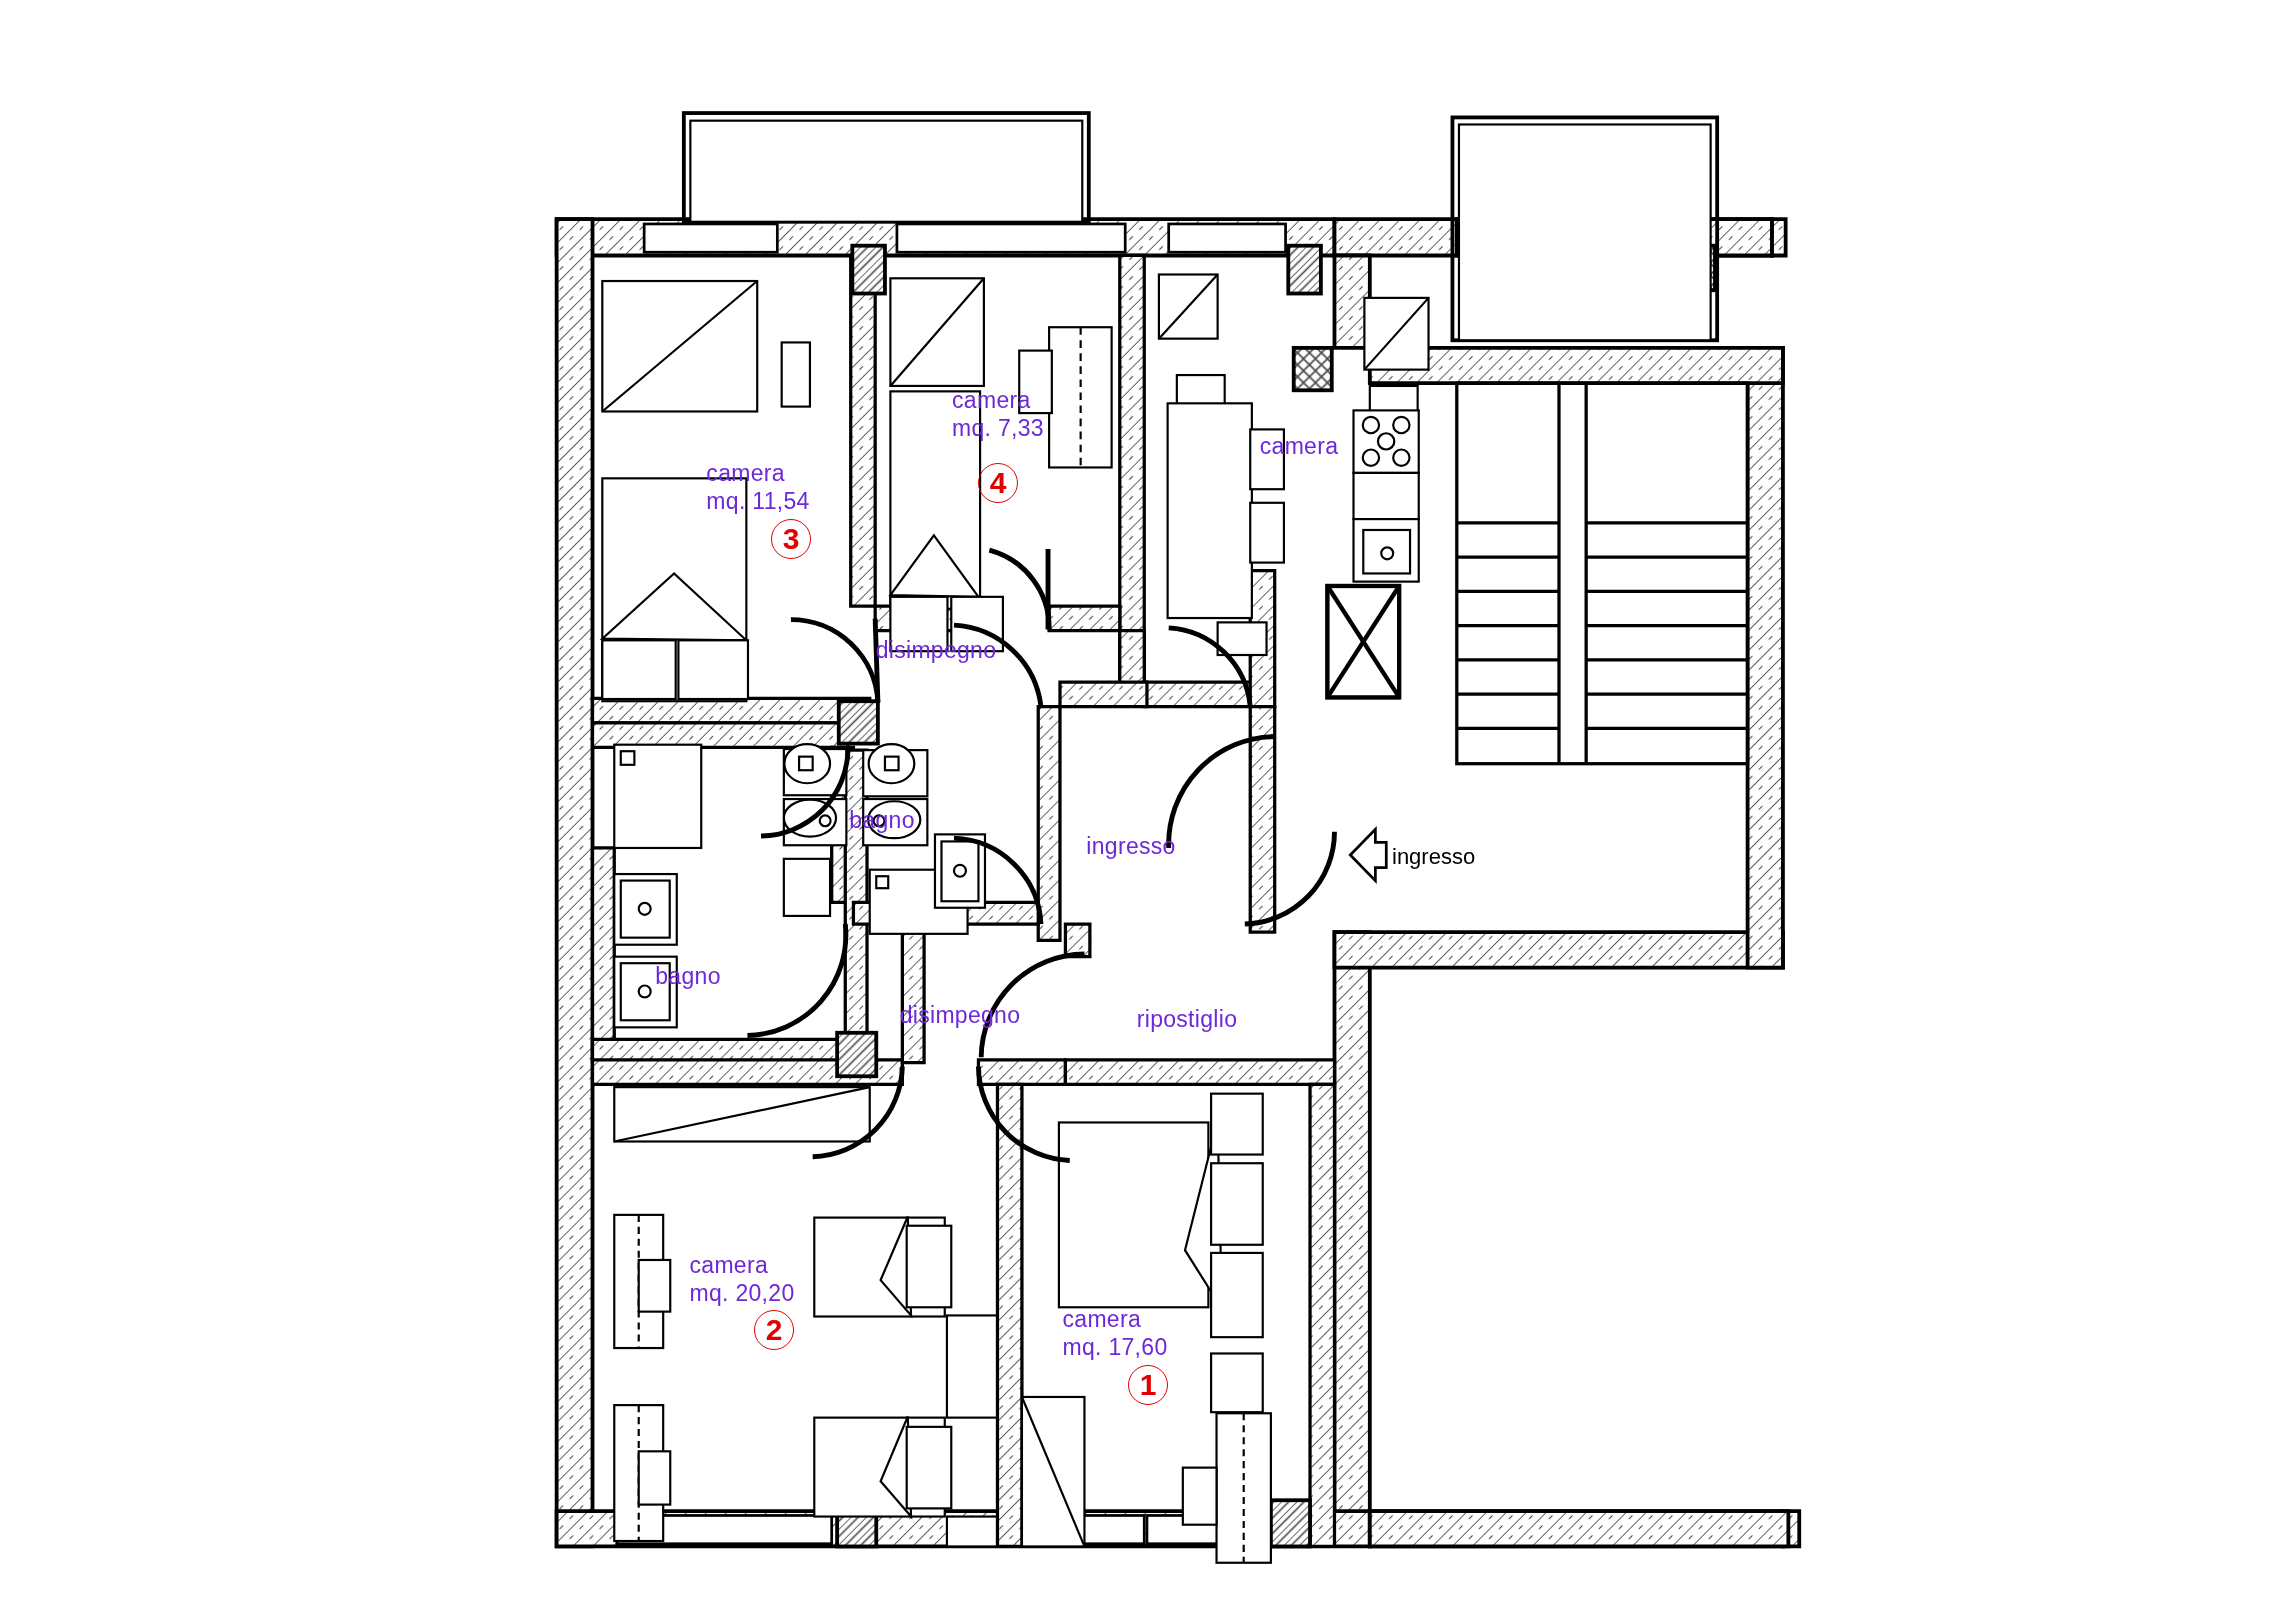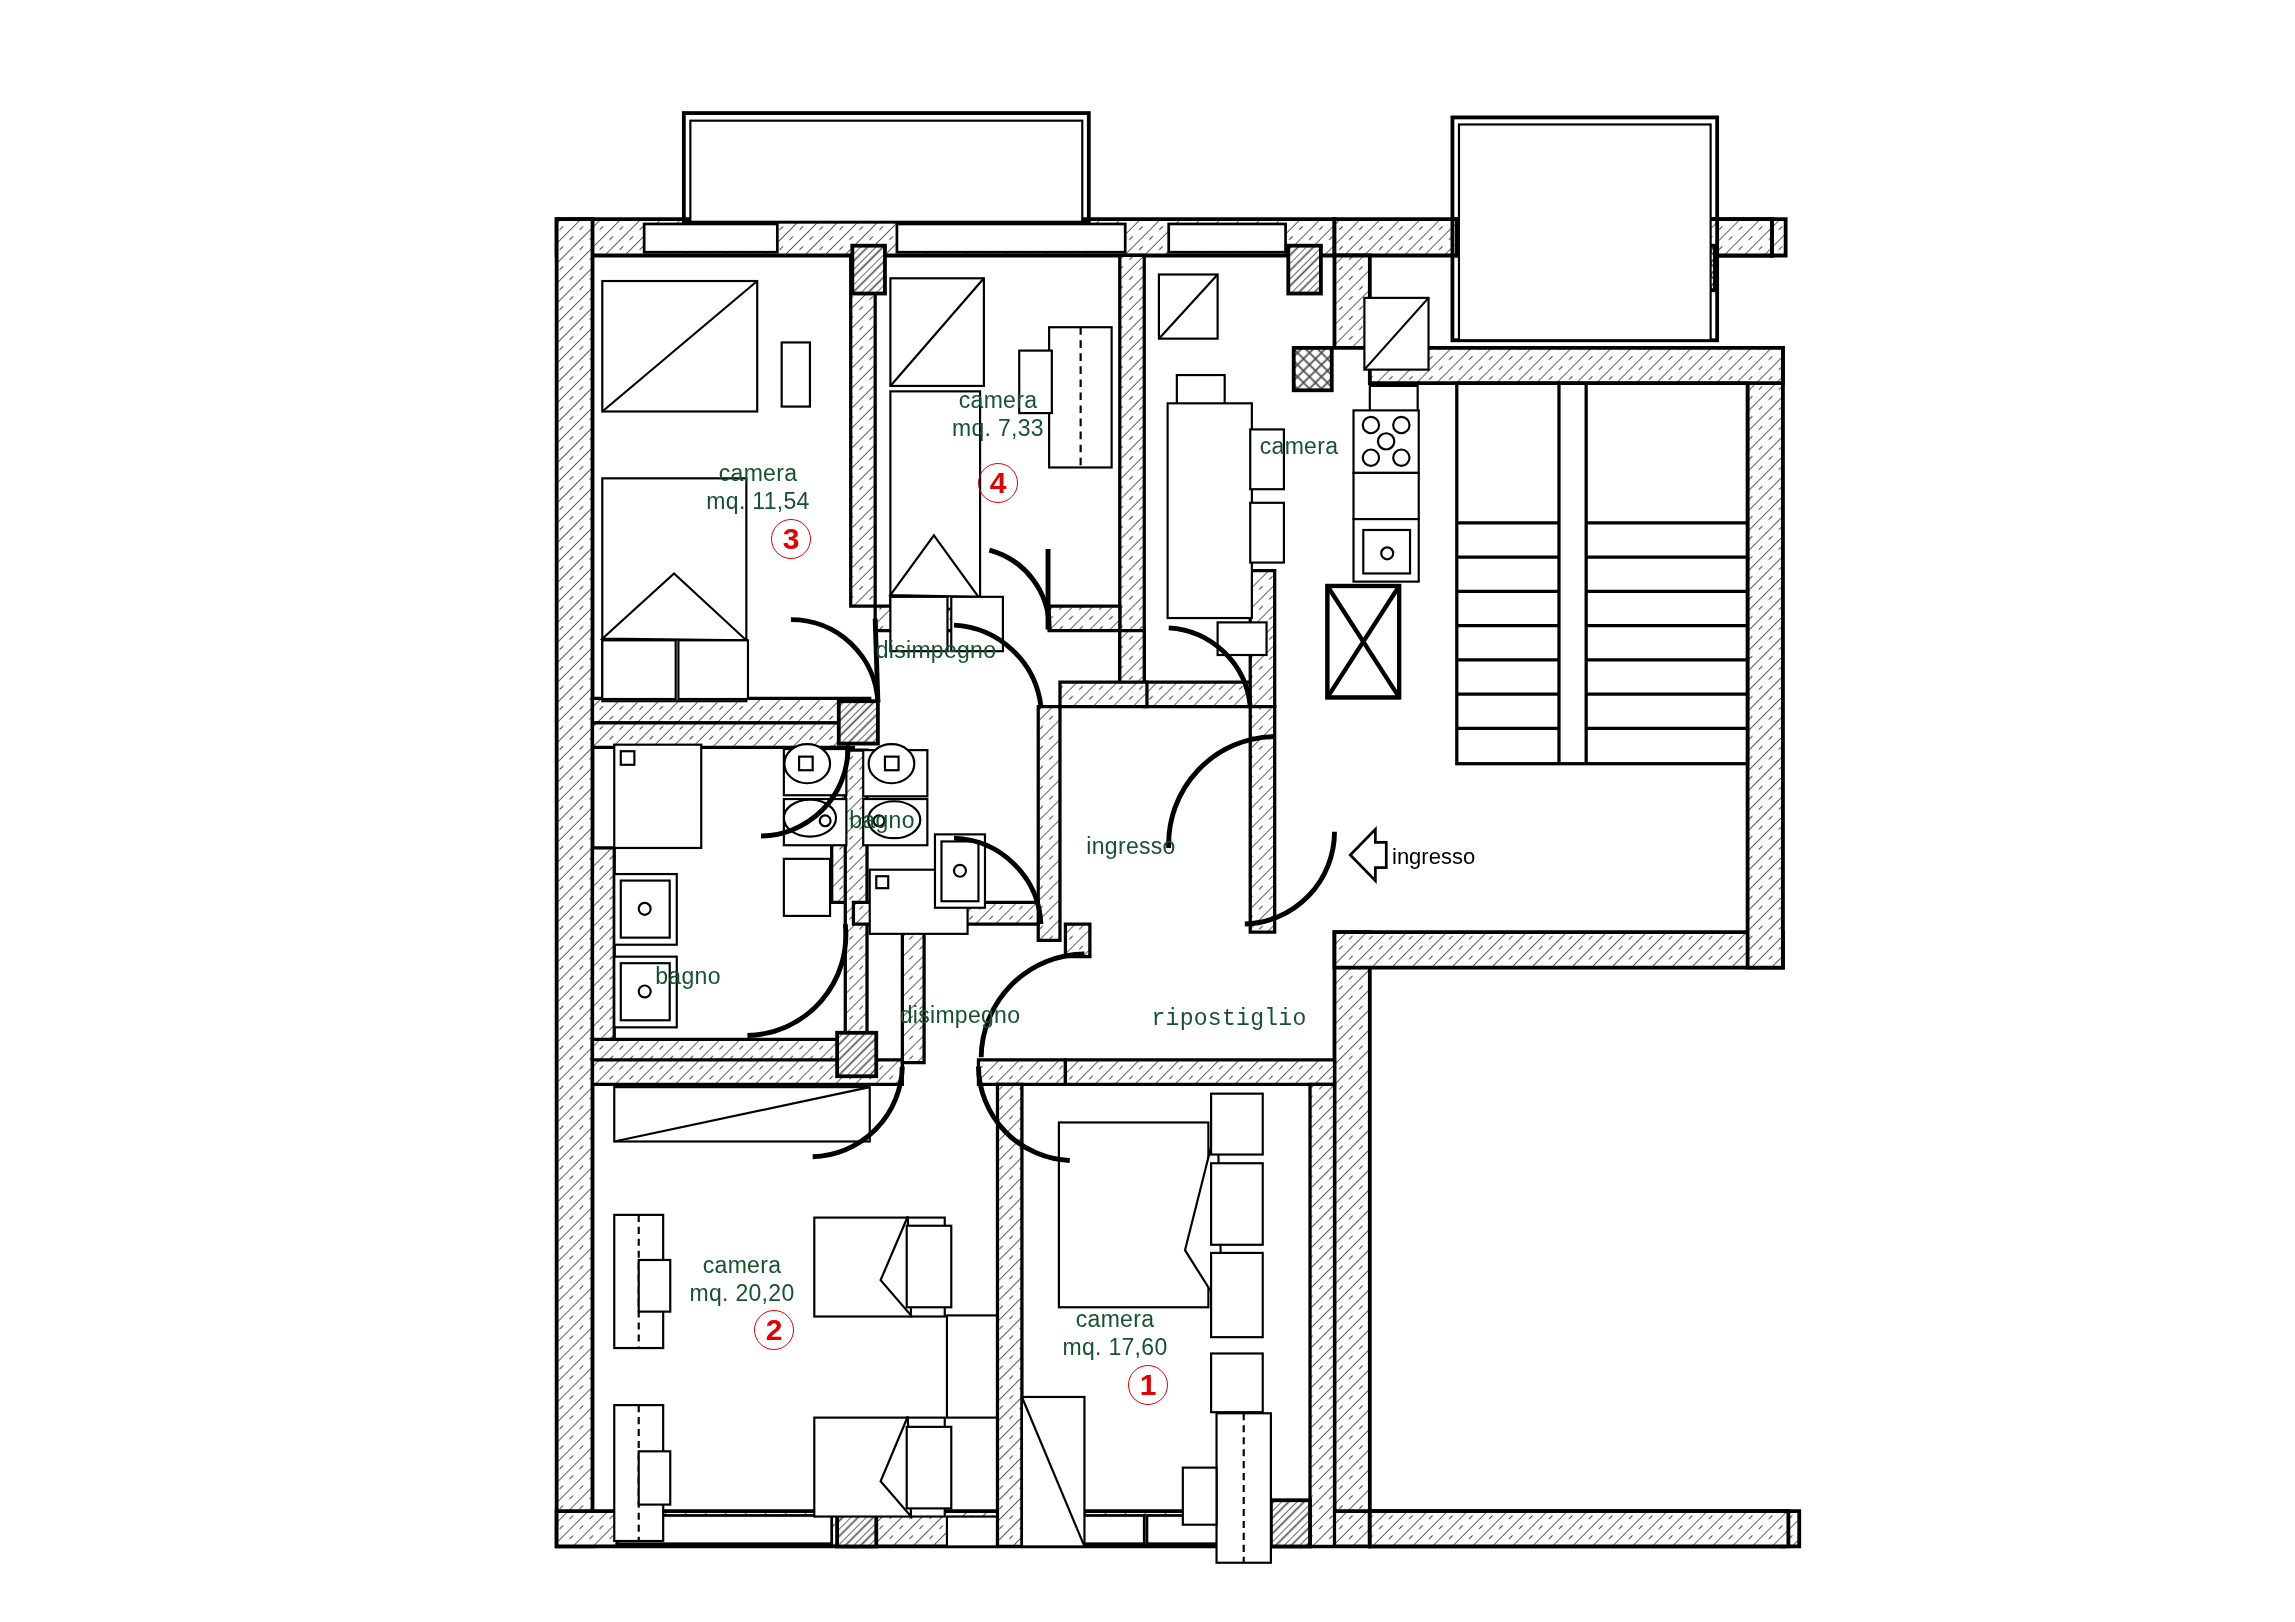--- a/index.html
+++ b/index.html
@@ -17,26 +17,25 @@
   }
   #plan-svg {
     position: absolute;
     left: 0;
     top: 0;
     width: 2295px;
     height: 1622px;
   }
   .room-label {
     position: absolute;
-    color: #14532d;
+    color: #6d28d9;
     font-family: "Liberation Sans", sans-serif;
     font-size: 23px;
     letter-spacing: 0.3px;
     white-space: nowrap;
-    text-align: center;
     line-height: 1.22;
   }
   .room-label .lbl-name { display: block; }
   .room-label .lbl-area { display: block; }
   .marker {
     position: absolute;
     width: 40px;
     height: 40px;
     border: 1.6px solid #e20000;
     border-radius: 50%;
@@ -405,21 +404,21 @@
   </div>
 
   <div class="room-label" style="left:688px; top:962px; transform:translateX(-50%);">
     <span class="lbl-name">bagno</span>
   </div>
 
   <div class="room-label" style="left:1131px; top:832px; transform:translateX(-50%);">
     <span class="lbl-name">ingresso</span>
   </div>
 
-  <div class="room-label" style="left:1229px; top:1005px; transform:translateX(-50%);font-family:Liberation Mono, monospace;">
+  <div class="room-label" style="left:1187px; top:1005px; transform:translateX(-50%);">
     <span class="lbl-name">ripostiglio</span>
   </div>
 
   <svg style="position:absolute; left:1347px; top:825px; width:60px; height:60px;" viewBox="0 0 110 110">
     <path d="M6,55 L52,8 L52,32 L72,32 L72,78 L52,78 L52,102 Z" fill="#ffffff" stroke="#000000" stroke-width="5"></path>
   </svg>
   <div class="entrance-note" style="left:1392px; top:844px;">ingresso</div>
 
 </div>
 

